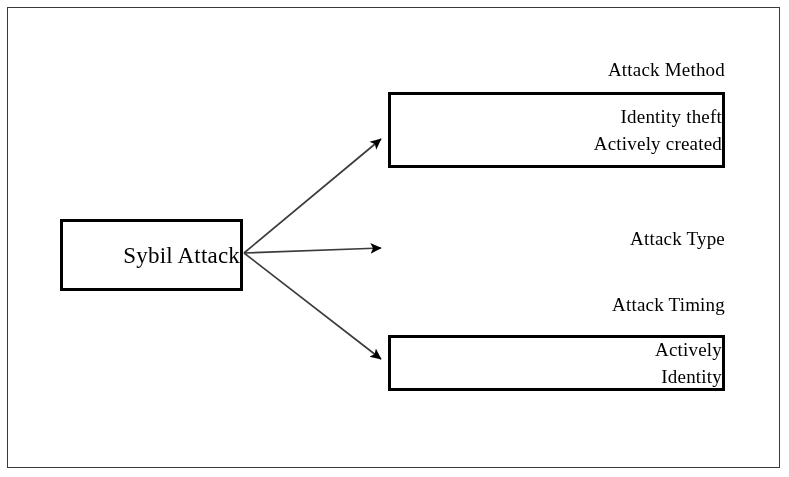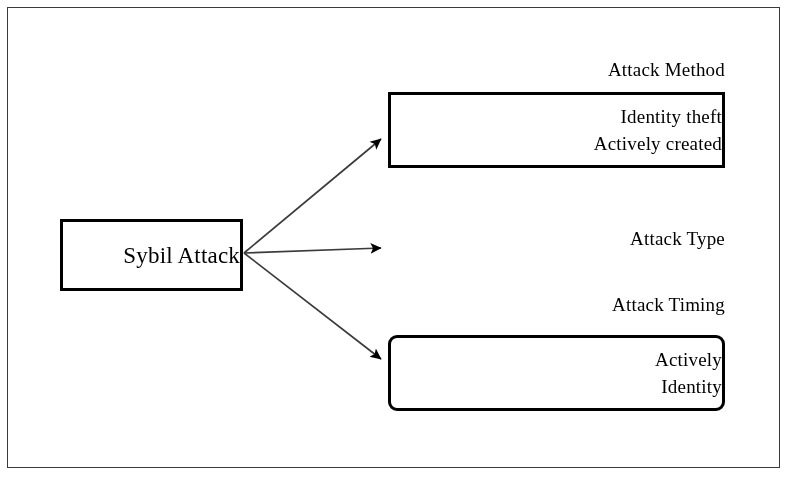--- a/index.html
+++ b/index.html
@@ -86,22 +86,21 @@
   #target-node-type {
     left: 388px;
     top: 209px;
     width: 337px;
     height: 75px;
   }
   #target-node-timing {
     left: 388px;
     top: 335px;
     width: 337px;
-    height: 76px;
-    border-radius: 9px;
+    height: 56px;
   }
   
   #caption-method {
     left: 388px;
     top: 59px;
     width: 337px;
   }
   #caption-type {
     left: 388px;
     top: 188px;

